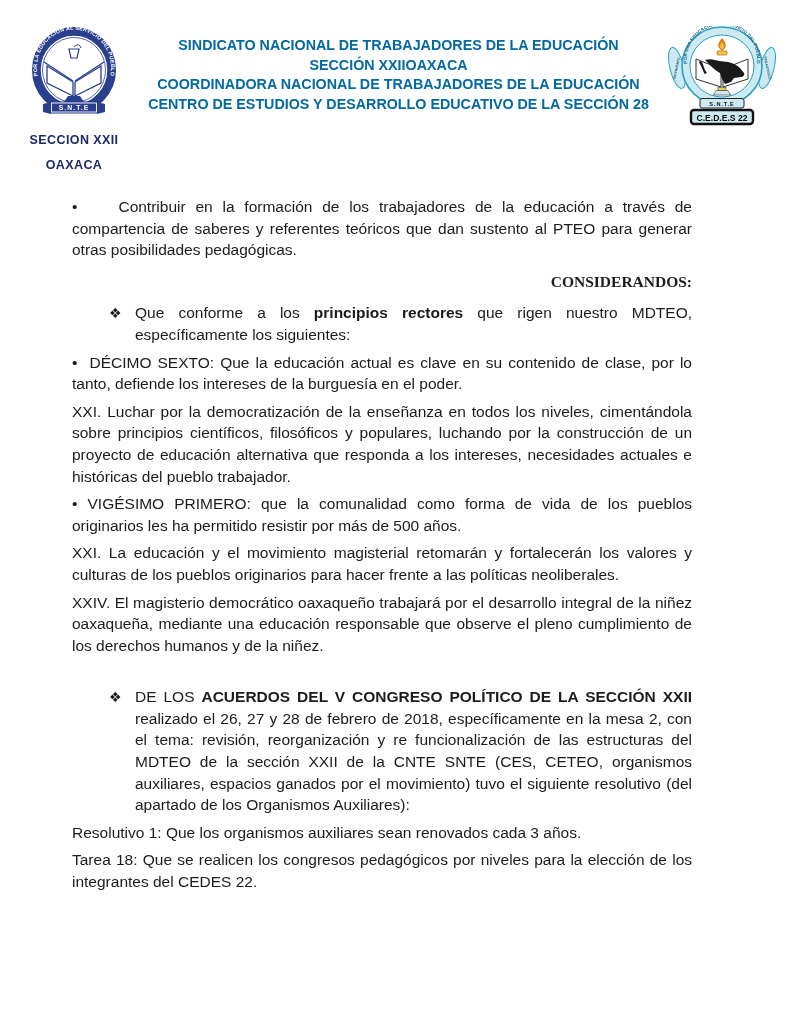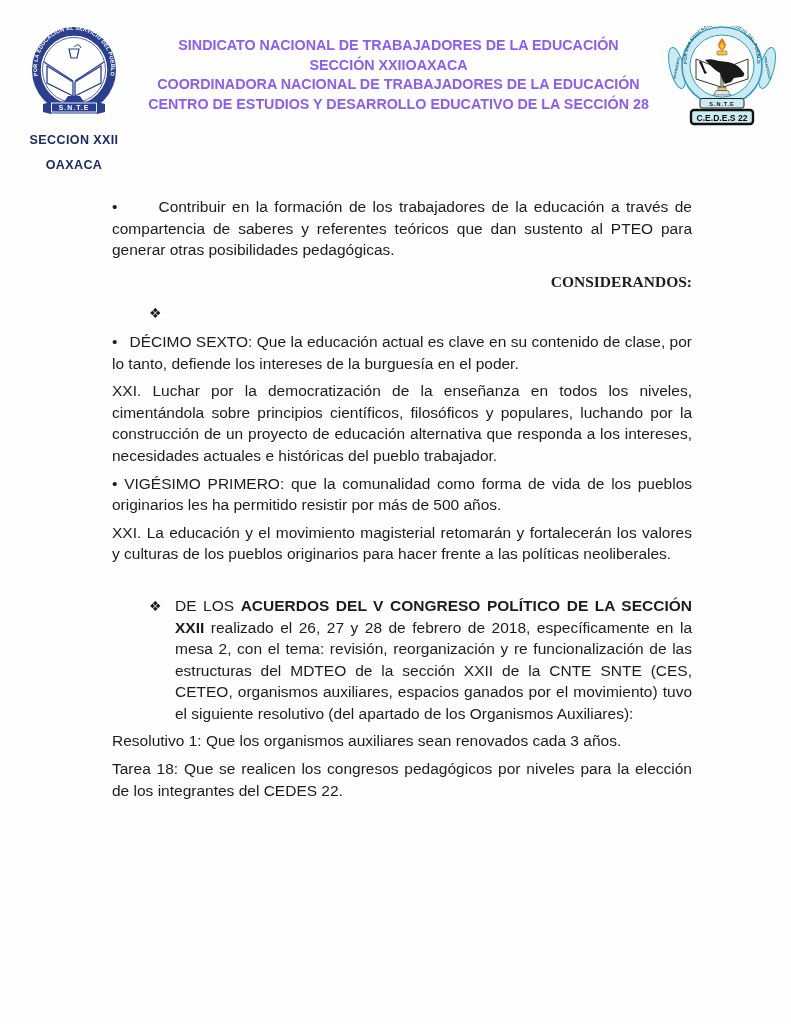--- a/index.html
+++ b/index.html
@@ -8,25 +8,25 @@
     font-family:"Liberation Sans","DejaVu Sans",sans-serif;
     color:#1c1c1c;overflow:hidden;
   }
   .page{width:791px;height:1024px;box-sizing:border-box;padding-top:26px;background:#fefefe;}
   
   .header{display:flex;align-items:flex-start;padding:0 12px 0 22px;}
   .logo-col{flex:none;text-align:center;}
   .logo-col.left{width:104px;}
   .logo-col.right{width:114px;}
   .caption{font-size:12.5px;font-weight:bold;color:#1e2a66;line-height:14px;letter-spacing:.4px;margin-top:11px;}
-  .title-block{flex:1;margin:10px 14px 0 20px;font-weight:bold;font-size:14.3px;line-height:19.5px;text-align:center;color:#8b5cf6;}
+  .title-block{flex:1;margin:10px 14px 0 20px;font-weight:bold;font-size:14.3px;line-height:19.5px;text-align:center;color:#0369a1;}
   .title-line2{display:flex;justify-content:center;padding:0 26px 0 6px;}
   svg text{font-family:"Liberation Sans","DejaVu Sans",sans-serif;}
   
-  main.docbody{margin:24px 99px 0 112px;font-size:15.5px;line-height:21.6px;}
+  main.docbody{margin:24px 99px 0 72px;font-size:15.5px;line-height:21.6px;}
   .para{margin:0 0 6px 0;text-align:justify;}
   .para.heading{text-align:right;margin:10px 0 10px 0;font-family:Liberation Serif, serif;}
   .para.diamond{display:flex;padding-left:37px;}
   .diamond-bullet{flex:none;width:26px;font-size:14px;padding-top:1px;}
   .dtext{flex:1;text-align:justify;}
   .inline-bullet{display:inline-block;}
   .tab-big{display:inline-block;width:41px;}
   .tab-small{display:inline-block;width:12px;}
   .gap-before{margin-top:30px;}
   b{font-weight:bold;}
@@ -129,25 +129,27 @@
       </svg>
     </div>
 
   </header>
 
   <main class="docbody">
       <div class="para bullet-tab"><span class="inline-bullet">•</span><span class="tab-big"></span><span>Contribuir en la formación de los trabajadores de la educación a través de compartencia de saberes y referentes teóricos que dan sustento al PTEO para generar otras posibilidades pedagógicas.</span></div>
       <div class="para heading"><b>CONSIDERANDOS:</b></div>
       <div class="para diamond">
         <span class="diamond-bullet">❖</span>
+        <span class="dtext"><span>Que conforme a los </span><b>principios rectores</b><span> que rigen nuestro MDTEO, específicamente los siguientes:</span></span>
       </div>
       <div class="para bullet-small"><span class="inline-bullet">•</span><span class="tab-small"></span><span>DÉCIMO SEXTO: Que la educación actual es clave en su contenido de clase, por lo tanto, defiende los intereses de la burguesía en el poder.</span></div>
       <div class="para plain"><span>XXI. Luchar por la democratización de la enseñanza en todos los niveles, cimentándola sobre principios científicos, filosóficos y populares, luchando por la construcción de un proyecto de educación alternativa que responda a los intereses, necesidades actuales e históricas del pueblo trabajador.</span></div>
       <div class="para plain"><span>• VIGÉSIMO PRIMERO: que la comunalidad como forma de vida de los pueblos originarios les ha permitido resistir por más de 500 años.</span></div>
       <div class="para plain"><span>XXI. La educación y el movimiento magisterial retomarán y fortalecerán los valores y culturas de los pueblos originarios para hacer frente a las políticas neoliberales.</span></div>
+      <div class="para plain"><span>XXIV. El magisterio democrático oaxaqueño trabajará por el desarrollo integral de la niñez oaxaqueña, mediante una educación responsable que observe el pleno cumplimiento de los derechos humanos y de la niñez.</span></div>
       <div class="para diamond gap-before">
         <span class="diamond-bullet">❖</span>
         <span class="dtext"><span>DE LOS </span><b>ACUERDOS DEL V CONGRESO POLÍTICO DE LA SECCIÓN XXII</b><span> realizado el 26, 27 y 28 de febrero de 2018, específicamente en la mesa 2, con el tema: revisión, reorganización y re funcionalización de las estructuras del MDTEO de la sección XXII de la CNTE SNTE (CES, CETEO, organismos auxiliares, espacios ganados por el movimiento) tuvo el siguiente resolutivo (del apartado de los Organismos Auxiliares):</span></span>
       </div>
       <div class="para plain"><span>Resolutivo 1: Que los organismos auxiliares sean renovados cada 3 años.</span></div>
       <div class="para plain"><span>Tarea 18: Que se realicen los congresos pedagógicos por niveles para la elección de los integrantes del CEDES 22.</span></div>
     </main>
 
 </div>
 

